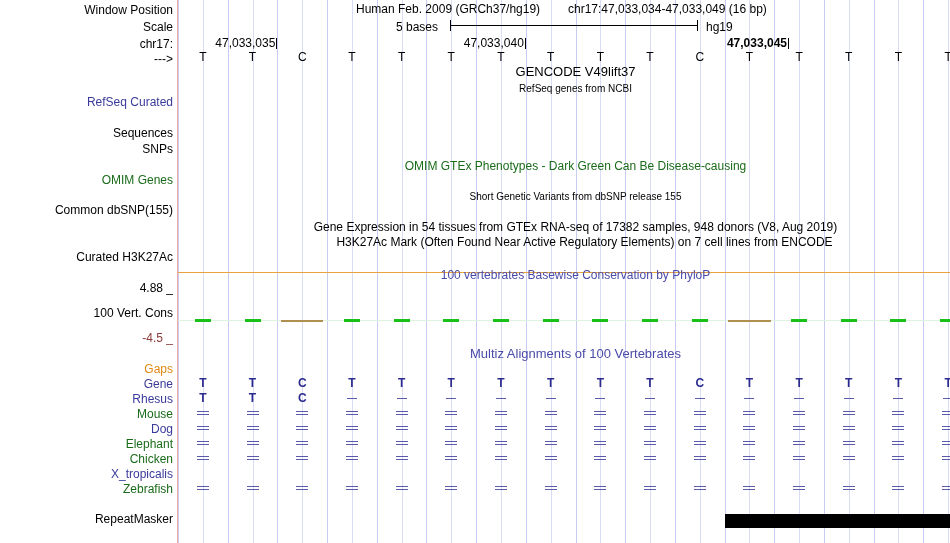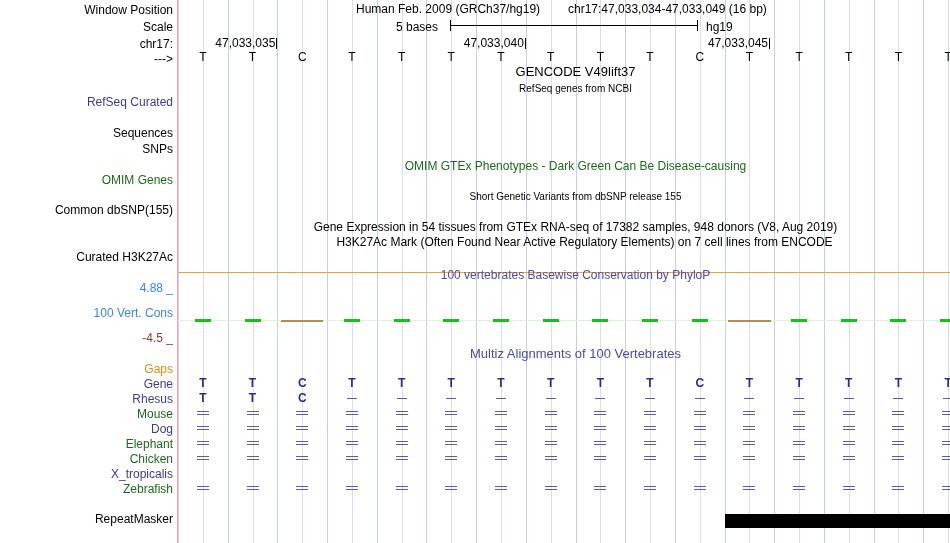--- a/index.html
+++ b/index.html
@@ -22,21 +22,21 @@
   
   .gridline{position:absolute;top:0;width:1px;height:543px;background:#c8ccf0;}
   .gridline.minor{background:#d9dcf5;}
 
   
   .lbl{position:absolute;right:3px;white-space:nowrap;line-height:12px;font-size:12px;}
   .lbl.black{color:#000;}
   .lbl.blue{color:#3a3a9c;}
   .lbl.green{color:#1a6b1a;}
   .lbl.orange{color:#e08a14;}
-  .lbl.purple{color:#3b82f6;text-align:center;}
+  .lbl.purple{color:#000000;text-align:center;}
   .lbl.maroon{color:#8c3a3a;}
 
   
   .cap{position:absolute;left:0;width:795px;text-align:center;white-space:nowrap;line-height:12px;}
   .cap.black{color:#000;}
   .cap.green{color:#1a6b1a;}
   .cap.blue{color:#4a4aa8;}
   .cap.small{font-size:10px;}
   .cap.tiny{font-size:9px;}
 
@@ -162,21 +162,21 @@
         <div class="hbar"></div>
         <div class="tick l"></div>
         <div class="tick r"></div>
       </div>
       <span style="position:absolute;left:528px;top:0;white-space:nowrap;font-size:12px;">hg19</span>
     </div>
 
     <div id="ruler" style="position:absolute;top:36px;left:0;width:795px;height:14px;">
         <div class="poslabel" style="left: auto; right: 695.625px; top: 0px;"><span>47,033,035</span><span class="caret"></span></div>
         <div class="poslabel" style="left: auto; right: 447.188px; top: 0px;"><span>47,033,040</span><span class="caret"></span></div>
-        <div class="poslabel" style="left: auto; right: 203px; top: 0px;"><span>47,033,045</span><span class="caret"></span></div>
+        <div class="poslabel" style="left: auto; right: 184px; top: 0px; font-weight: bold;"><span>47,033,045</span><span class="caret"></span></div>
       </div>
 
     <div class="baserow" id="seq-row" style="top:50px;">
         <span class="base seq" style="left: 24.8438px;">T</span>
         <span class="base seq" style="left: 74.5312px;">T</span>
         <span class="base seq" style="left: 124.219px;">C</span>
         <span class="base seq" style="left: 173.906px;">T</span>
         <span class="base seq" style="left: 223.594px;">T</span>
         <span class="base seq" style="left: 273.281px;">T</span>
         <span class="base seq" style="left: 322.969px;">T</span>

